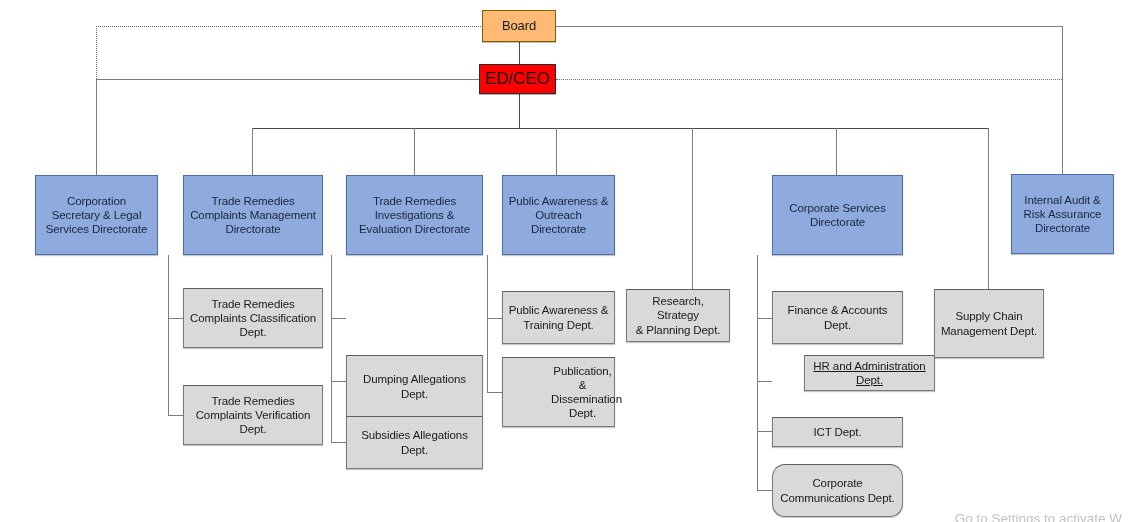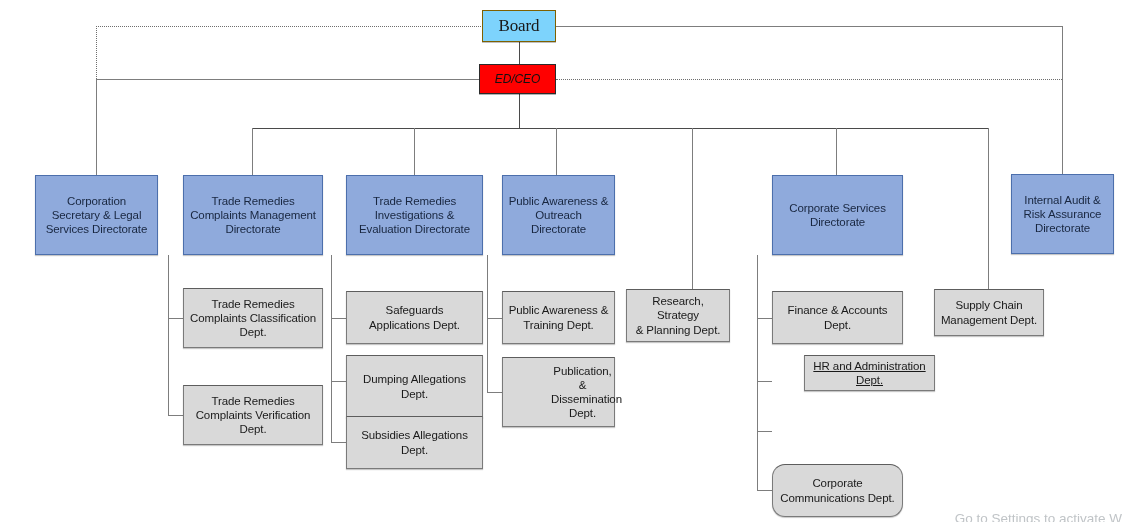--- a/index.html
+++ b/index.html
@@ -32,34 +32,32 @@
     z-index: 5;
   }
   .node .label {
     display: block;
     width: 100%;
     padding: 0 3px;
     white-space: pre-line;
   }
   
   .node.board {
-    background: #7dd3fc;
+    background: #fdba74;
     border: 1.5px solid #7F6000;
     color: #1a1a1a;
-    font-size: 17px;
+    font-size: 13px;
     box-shadow: 0 1px 0 rgba(0,0,0,0.25);
-    font-family: Liberation Serif, serif;
   }
   .node.ceo {
     background: #FF0000;
     border: 1.5px solid #2b2b2b;
     color: #111111;
-    font-size: 12px;
+    font-size: 17px;
     box-shadow: 0 1px 0 rgba(0,0,0,0.3);
-    font-style: italic;
   }
   .node.directorate {
     background: #8FAADC;
     border: 1.4px solid #4C6FAC;
     color: #18263f;
     font-size: 11.5px;
     box-shadow: 0 1px 1px rgba(0,0,0,0.22);
   }
   .node.dept {
     background: #D9D9D9;
@@ -209,24 +207,20 @@
 Complaints Classification
 Dept.</span>
   </div>
 
   <div class="node dept" style="left:183px; top:385px; width:140px; height:60px;">
     <span class="label">Trade Remedies
 Complaints Verification
 Dept.</span>
   </div>
 
-  <div class="node dept" style="left:346px; top:291px; width:137px; height:53px;">
-    <span class="label">Safeguards
-Applications Dept.</span>
-  </div>
 
   <div class="node dept" style="left:346px; top:355px; width:137px; height:63px;">
     <span class="label">Dumping Allegations
 Dept.</span>
   </div>
 
   <div class="node dept" style="left:346px; top:416px; width:137px; height:53px;">
     <span class="label">Subsidies Allegations
 Dept.</span>
   </div>
@@ -250,27 +244,30 @@
   <div class="node dept" style="left:772px; top:291px; width:131px; height:53px;">
     <span class="label">Finance &amp; Accounts
 Dept.</span>
   </div>
 
   <div class="node dept" style="left:804px; top:355px; width:131px; height:36px;text-decoration:underline;">
     <span class="label">HR and Administration
 Dept.</span>
   </div>
 
+  <div class="node dept" style="left:772px; top:417px; width:131px; height:30px;">
+    <span class="label">ICT Dept.</span>
+  </div>
 
   <div class="node dept" style="left:772px; top:464px; width:131px; height:53px;border-radius:13px;">
     <span class="label">Corporate
 Communications Dept.</span>
   </div>
 
-  <div class="node dept" style="left:934px; top:289px; width:110px; height:47px;">
+  <div class="node dept" style="left:934px; top:289px; width:110px; height:69px;">
     <span class="label">Supply Chain
 Management Dept.</span>
   </div>
 
   <div id="watermark">
     <div class="wm-sub">Go to Settings to activate W</div>
   </div>
 
 </div>
 

